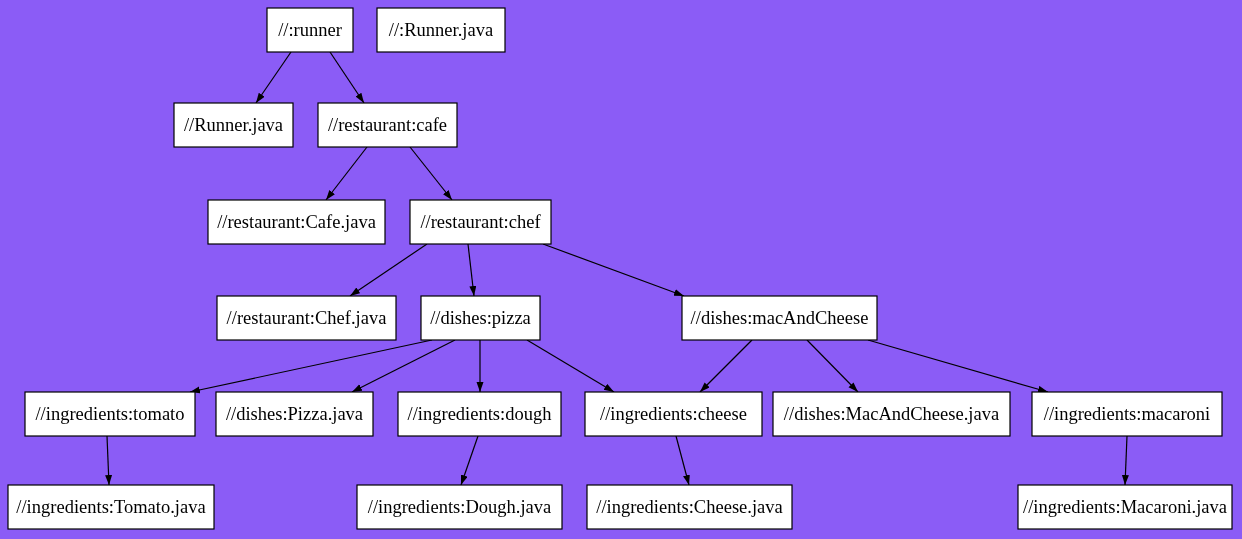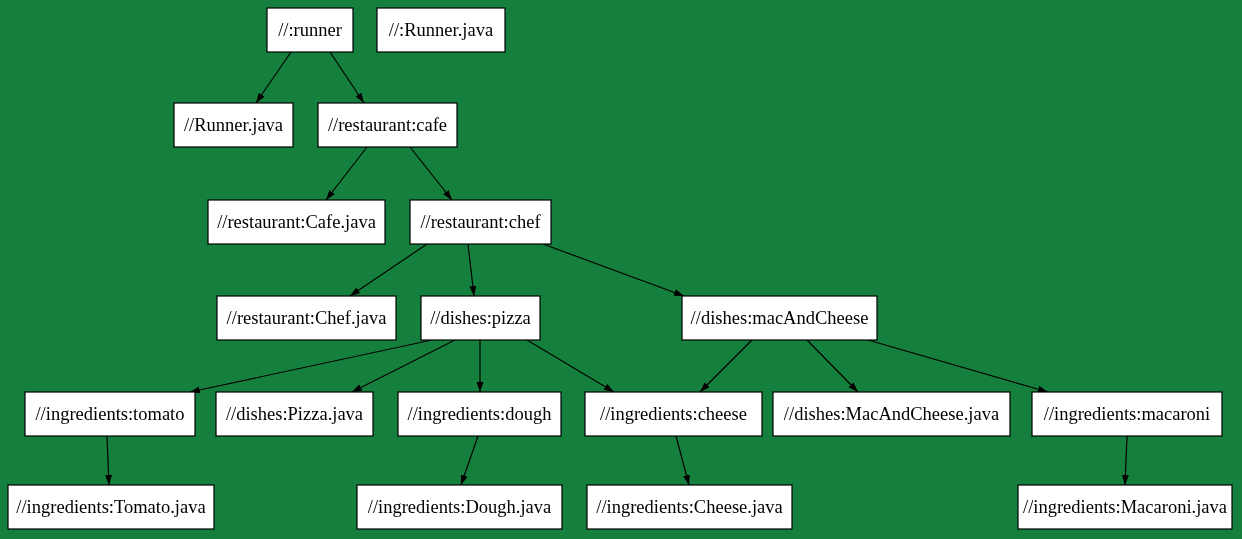--- a/index.html
+++ b/index.html
@@ -5,21 +5,21 @@
   
   html, body {
     margin: 0;
     padding: 0;
     background: #ffffff;
   }
   .graph-canvas {
     position: relative;
     width: 1242px;
     height: 539px;
-    background: #15803d;
+    background: #8b5cf6;
     overflow: hidden;
   }
   svg { display: block; }
   text.node-label {
     font-family: "Liberation Serif", "DejaVu Serif", serif;
     font-size: 18.5px;
   }
 </style>
 </head>
 <body>

